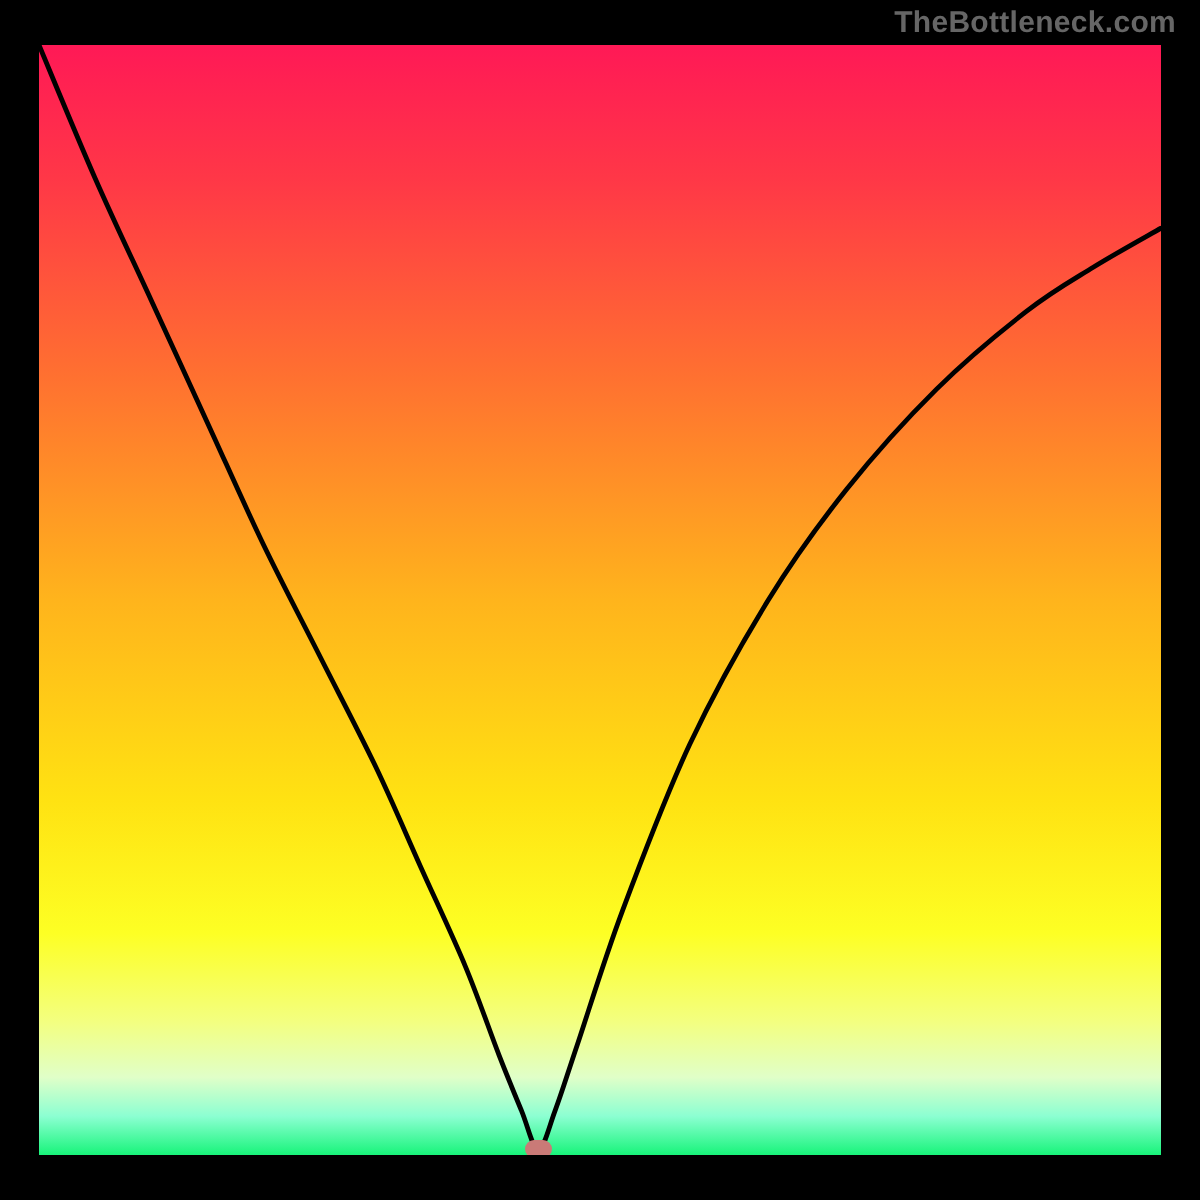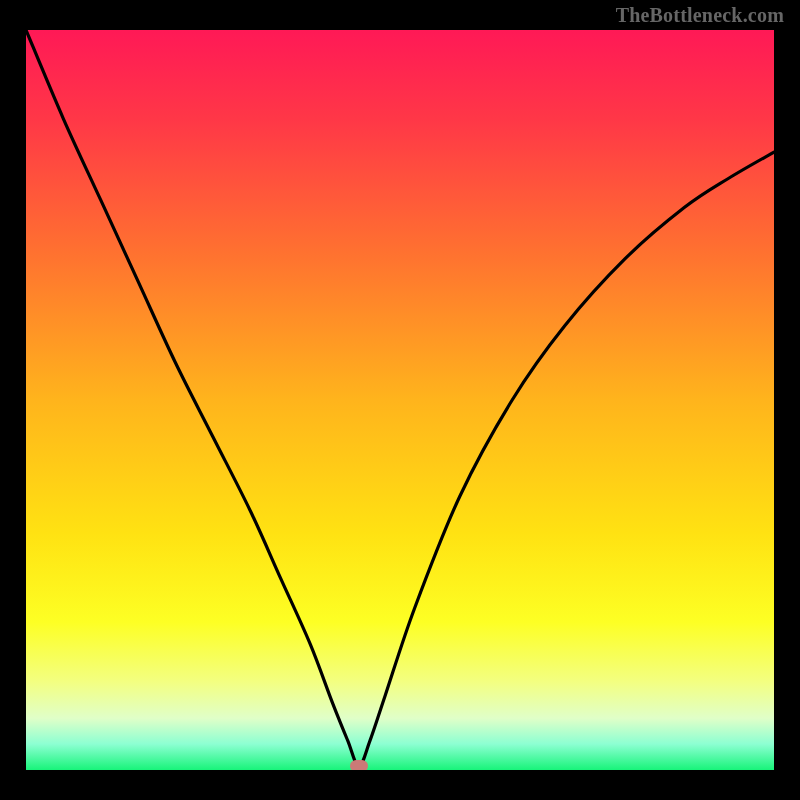--- a/index.html
+++ b/index.html
@@ -18,21 +18,20 @@
   }
   .watermark {
     position: absolute;
     top: 4px;
     right: 16px;
     color: #666;
     font-size: 20px;
     font-weight: bold;
     letter-spacing: 0.2px;
     z-index: 3;
-    font-family: Liberation Serif, serif;
   }
   .plot {
     position: absolute;
     left: 26px;
     top: 30px;
     width: 748px;
     height: 740px;
     overflow: hidden;
   }
   svg.bg, svg.curve {

